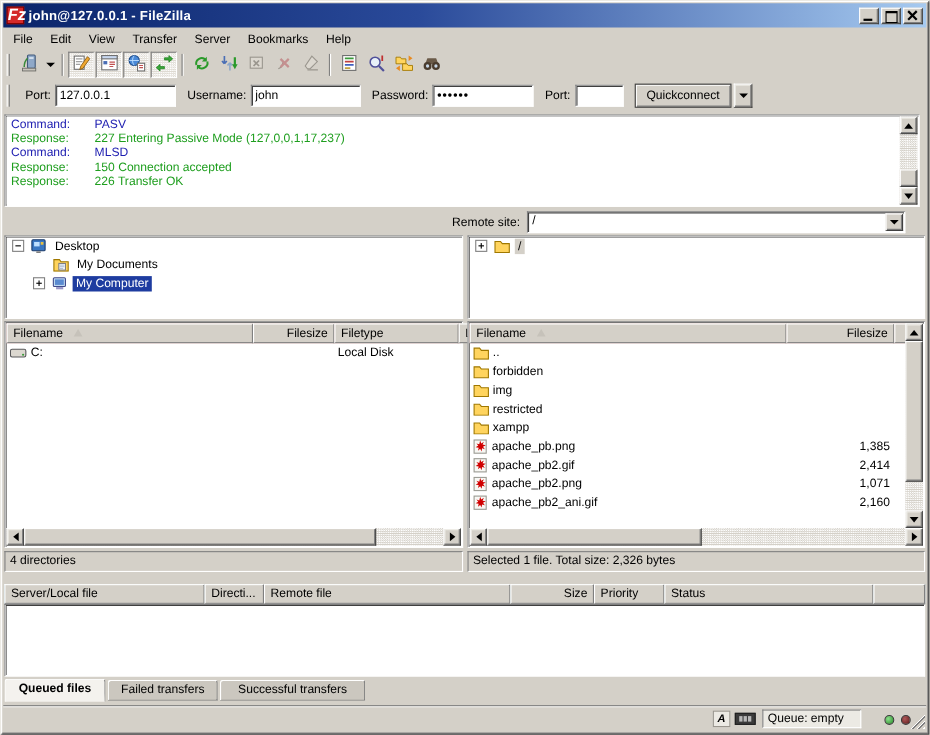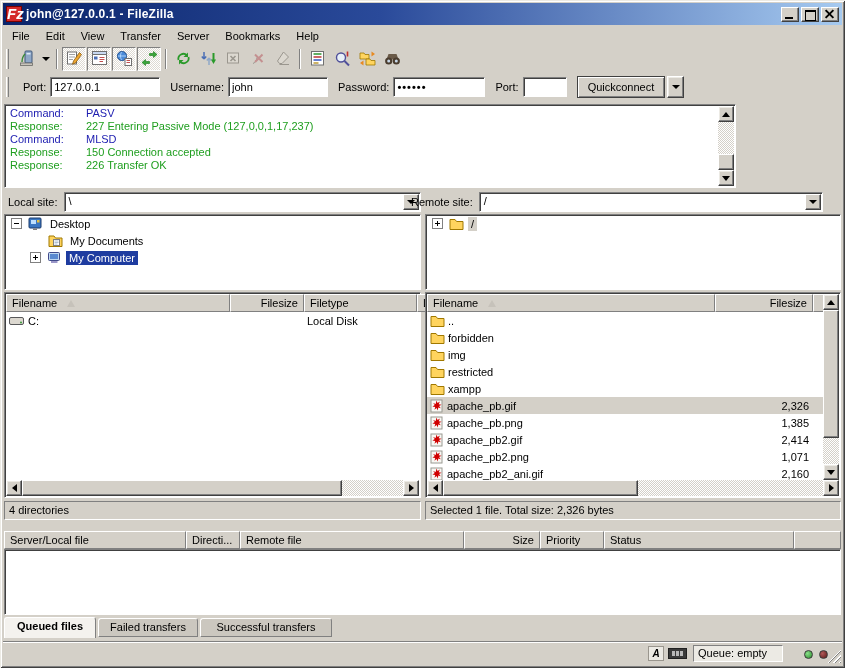--- a/index.html
+++ b/index.html
@@ -41,21 +41,21 @@
 
   .qcbar { position:absolute; left:4px; top:72px; width:837px; height:30px; display:flex; align-items:center; }
   .qcbar label { margin:0 4px 0 10px; }
   .qcin { height:20px; font-family:inherit; font-size:11px; padding:2px 3px; outline:none; }
   .qc-host { width:110px; } .qc-user { width:100px; } .qc-pass { width:92px; font-weight:bold; letter-spacing:1px;} .qc-port { width:44px; }
   .qcbtn { height:22px; padding:2px 10px; font-family:inherit; font-size:11px; background:#D4D0C8;
       border:1px solid #404040; box-shadow: inset 1px 1px 0 #fff, inset -1px -1px 0 #808080; margin-left:10px; }
   .qcdrop { width:17px; height:22px; margin-left:2px; display:flex;align-items:center;justify-content:center; }
 
   
-  .log { position:absolute; left:4px; top:104px; width:732px; height:84px; }
+  .log { position:absolute; left:4px; top:104px; width:832px; height:84px; }
   .log-lines { position:absolute; inset:1px 17px 1px 1px; background:#fff; padding:1px 0 0 4px; overflow:hidden; }
   .logline { height:13px; line-height:13px; white-space:nowrap; }
   .log-lbl { display:inline-block; width:76px; }
   .t-command { color:#1C1CB0; } .t-response { color:#1E9E1E; } .t-status { color:#000; }
 
   
   .sb-track { background-image: conic-gradient(#fff 25%, #D4D0C8 0 50%, #fff 0 75%, #D4D0C8 0); background-size:2px 2px; }
   .sbtn { position:absolute; width:16px; height:16px; background:#D4D0C8; border:1px solid; border-color:#fff #404040 #404040 #fff;
       box-shadow: inset -1px -1px 0 #808080, inset 1px 1px 0 #ECEAE4; display:flex; align-items:center; justify-content:center; }
   .thumb { position:absolute; background:#D4D0C8; border:1px solid; border-color:#fff #404040 #404040 #fff; box-shadow: inset -1px -1px 0 #808080; }
@@ -302,29 +302,20 @@
       <div class="sbtn" style="left:0; top:0;">
           <span class="tri-u"></span>
         </div>
       <div class="thumb" style="left:0; top:48px; width:16px; height:16px;"></div>
       <div class="sbtn" style="left:0; bottom:0;">
           <span class="tri-d"></span>
         </div>
     </div>
   </div>
 
-  <div class="sitebar local">
-    <span class="sitelbl">Local site:</span>
-    <div class="combo">
-      <span class="val">\</span>
-      <div class="combodrop">
-          <span class="arr-d"></span>
-        </div>
-    </div>
-  </div>
 
   <div class="sitebar remote">
     <span class="sitelbl">Remote site:</span>
     <div class="combo">
       <span class="val">/</span>
       <div class="combodrop">
           <span class="arr-d"></span>
         </div>
     </div>
   </div>
@@ -449,30 +440,20 @@
         <span>restricted</span>
       </div>
       <div class="frow">
         <span class="ficon">
             <svg width="15" height="13">
               <path d="M1 2.5h5l1.6 2H14v8H1z" fill="#FFD45E" stroke="#A07800"></path>
             </svg>
           </span>
         <span>xampp</span>
       </div>
-      <div class="frow sel-inactive">
-        <span class="ficon">
-            <svg width="14" height="14">
-              <rect x="1" y="1" width="11" height="12" fill="#F8F8F4" stroke="#9A9A92"></rect>
-              <path d="M6.5 1.5l1 2.6 2.4-1.5-1.2 2.6 2.9.5-2.5 1.4 1.7 2.2-2.6-.7-.3 2.8-1.4-2.4-2 1.7.7-2.7-2.8-.4 2.4-1.5-1.7-2 2.6.8z" fill="#D00000"></path>
-            </svg>
-          </span>
-        <span>apache_pb.gif</span>
-        <span class="fsize">2,326</span>
-      </div>
       <div class="frow">
         <span class="ficon">
             <svg width="14" height="14">
               <rect x="1" y="1" width="11" height="12" fill="#F8F8F4" stroke="#9A9A92"></rect>
               <path d="M6.5 1.5l1 2.6 2.4-1.5-1.2 2.6 2.9.5-2.5 1.4 1.7 2.2-2.6-.7-.3 2.8-1.4-2.4-2 1.7.7-2.7-2.8-.4 2.4-1.5-1.7-2 2.6.8z" fill="#D00000"></path>
             </svg>
           </span>
         <span>apache_pb.png</span>
         <span class="fsize">1,385</span>
       </div>

